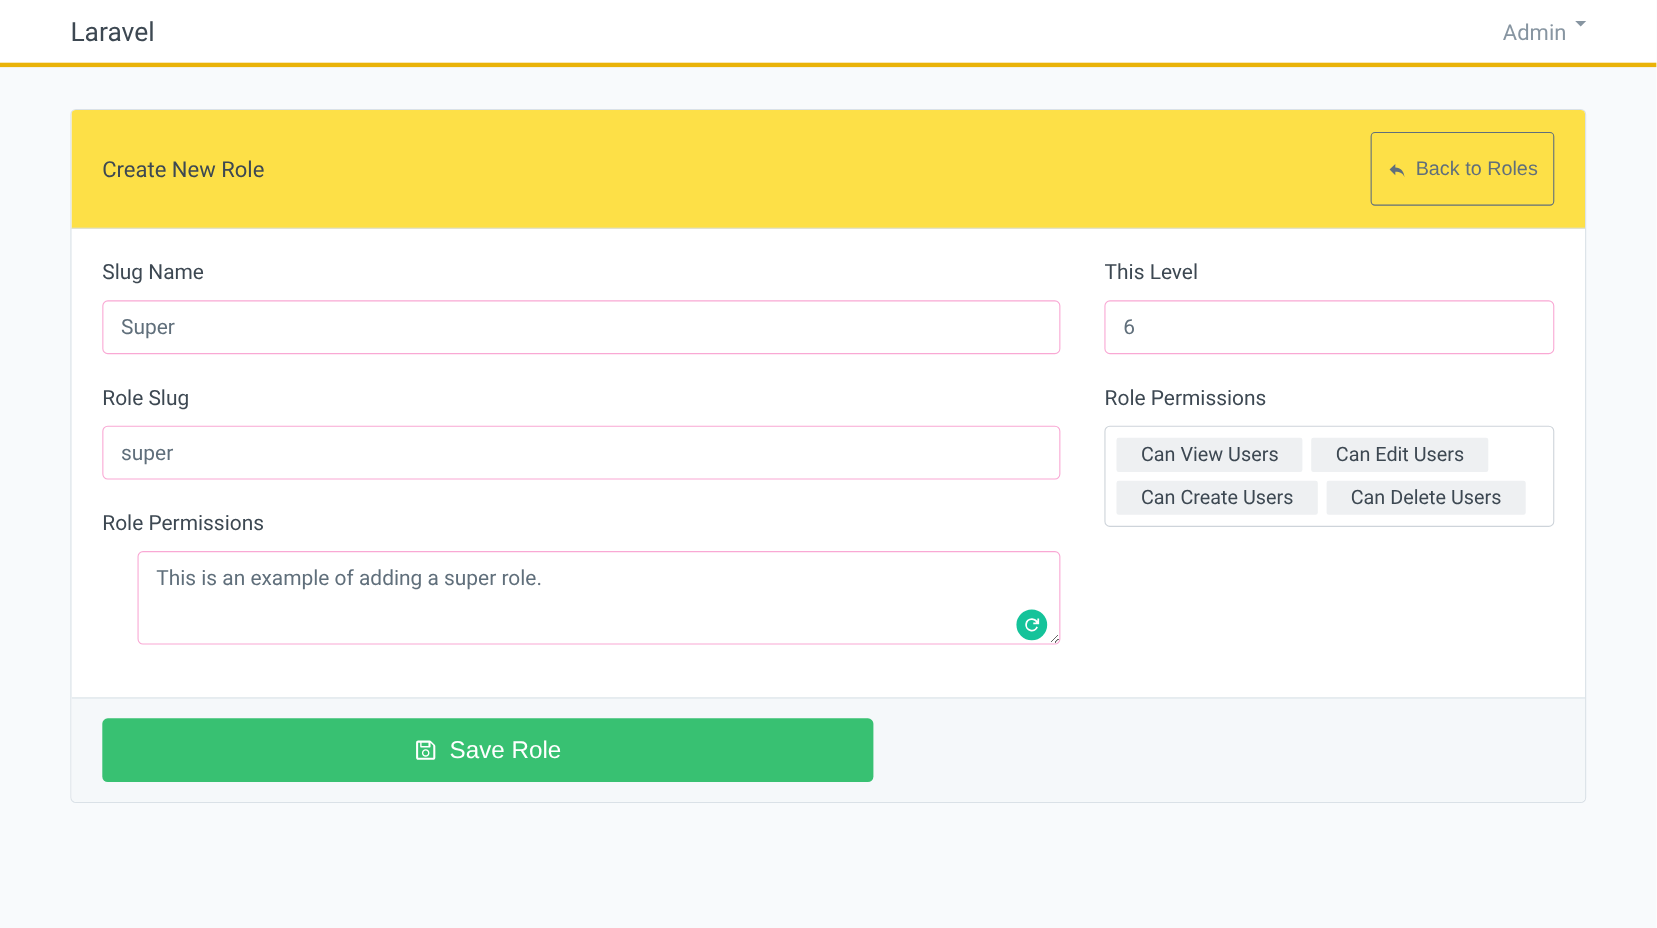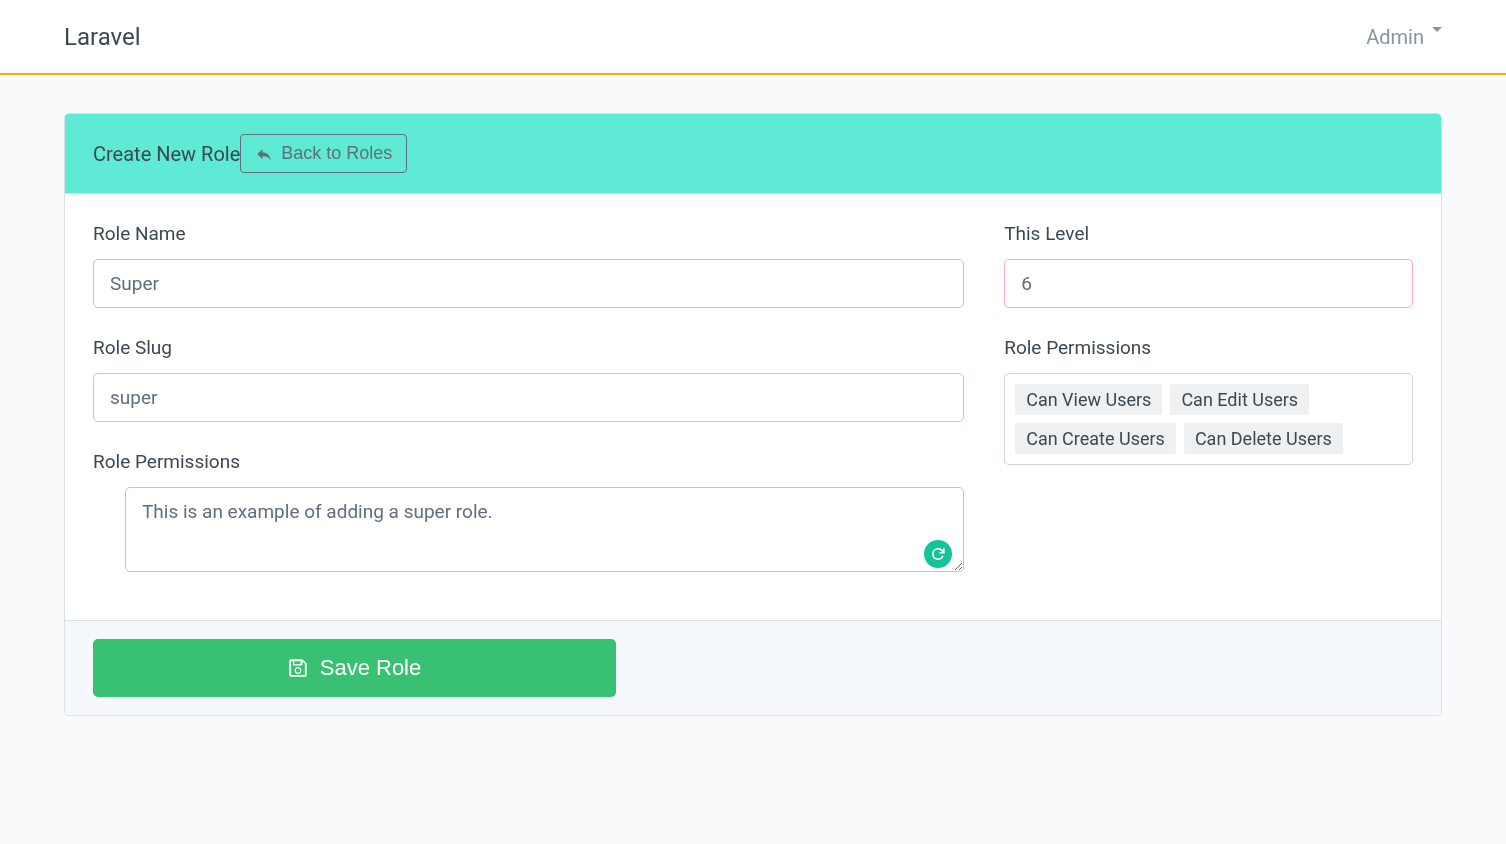--- a/index.html
+++ b/index.html
@@ -4,26 +4,26 @@
   <style>
     * { box-sizing: border-box; margin: 0; padding: 0; }
     body {
       font-family: -apple-system, BlinkMacSystemFont, "Segoe UI", Roboto, "Helvetica Neue", Arial, sans-serif;
       background: #f8fafc;
       color: #3d4852;
       font-size: 16px;
     }
     .navbar {
       background: #fff;
-      border-bottom: 2px solid #eab308;
+      border-bottom: 4px solid #eab308;
       display: flex;
       justify-content: space-between;
       align-items: center;
       padding: 0 64px;
-      height: 75px;
+      height: 61px;
     }
     .brand {
       font-size: 24px;
       color: #3d4852;
       font-weight: 400;
     }
     .user-menu {
       display: flex;
       align-items: flex-start;
       gap: 8px;
@@ -41,36 +41,38 @@
     .container {
       padding: 38px 64px;
     }
     .card {
       border: 1px solid #dae1e7;
       border-radius: 5px;
       background: #fff;
       overflow: hidden;
     }
     .card-header {
-      background: #5eead4;
+      background: #fde047;
       border-bottom: 1px solid #dae1e7;
       padding: 20px 28px;
       display: flex;
-      align-items: center;
+      justify-content: space-between;
+      align-items: center;
+      gap: 32px;
     }
     .card-title {
       font-size: 20px;
       color: #3d4852;
       font-weight: 400;
     }
     .btn-back {
       border: 1px solid #606f7b;
       background: transparent;
       color: #606f7b;
-      padding: 8px 14px;
+      padding: 22px 14px;
       border-radius: 4px;
       font-size: 18px;
       cursor: pointer;
       display: flex;
       align-items: center;
       gap: 8px;
     }
     .btn-back svg { width: 18px; height: 14px; fill: #606f7b; }
     .card-body {
       padding: 28px;
@@ -120,37 +122,37 @@
       border-radius: 5px;
       padding: 10px;
       display: flex;
       flex-wrap: wrap;
       gap: 8px;
     }
     .tag {
       background: #eef0f2;
       color: #3d4852;
       font-size: 18px;
-      padding: 5px 11px;
+      padding: 5px 22px;
       border-radius: 2px;
       cursor: pointer;
     }
     .card-footer {
       background: #f5f8fa;
       border-top: 1px solid #dae1e7;
       padding: 18px 28px;
     }
     .btn-save {
       background: #38c172;
       border: none;
       color: #fff;
       font-size: 22px;
       padding: 16px 0;
       border-radius: 5px;
-      width: 523px;
+      width: 701px;
       cursor: pointer;
       display: flex;
       align-items: center;
       justify-content: center;
       gap: 12px;
     }
     .btn-save svg { width: 20px; height: 20px; fill: #fff; }
   </style>
 </head>
 <body>
@@ -173,21 +175,21 @@
             <path d="M8 256L200 448v-112c160 0 256 48 304 176-16-192-128-320-304-320V80L8 256z"></path>
           </svg>
         <span>Back to Roles</span>
       </button>
     </div>
 
     <div class="card-body">
       <div class="col-left">
 
         <div class="form-group">
-          <label>Role Name</label>
+          <label>Slug Name</label>
           <input class="form-control" type="text" value="Super" style="">
         </div>
 
         <div class="form-group">
           <label>Role Slug</label>
           <input class="form-control" type="text" value="super" style="">
         </div>
 
         <div class="form-group">
           <label>Role Permissions</label>

